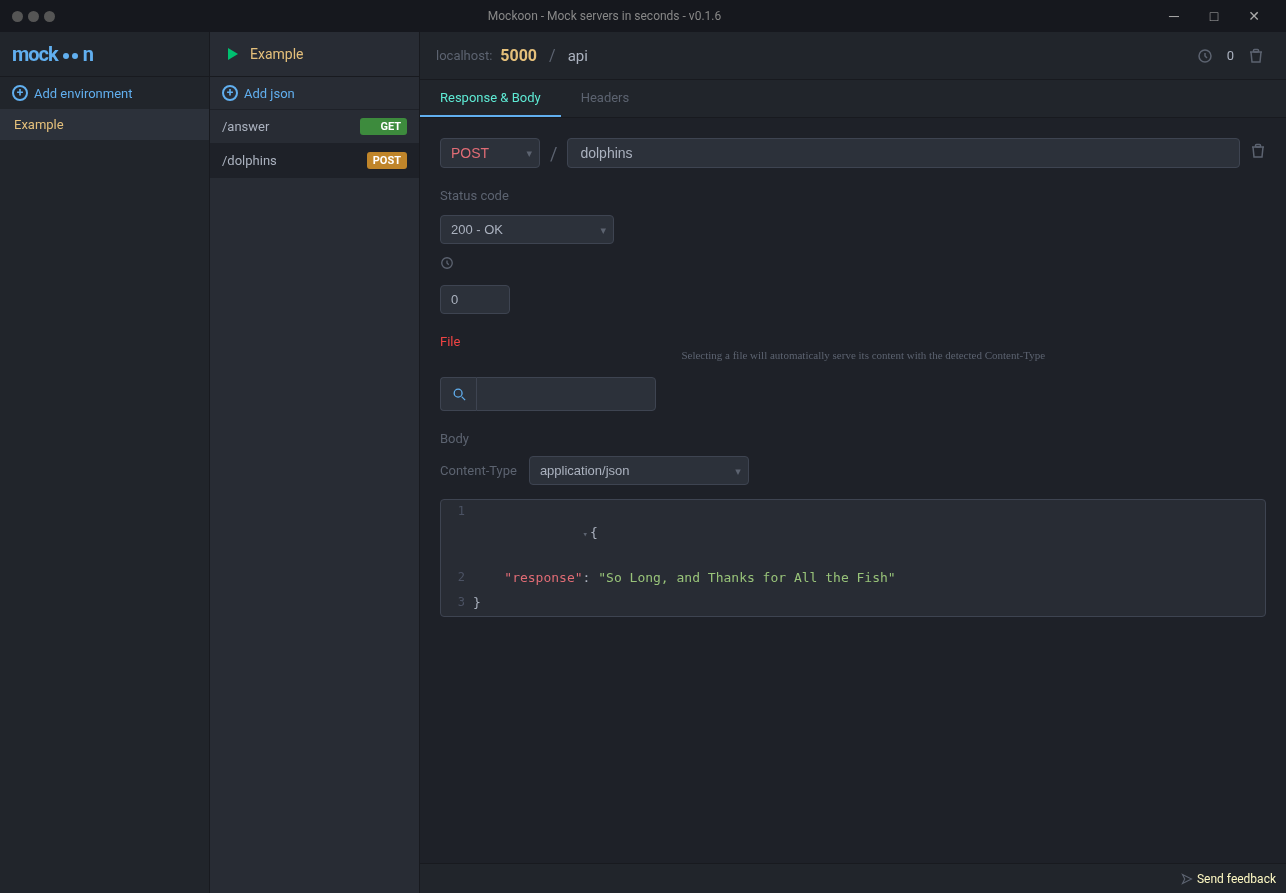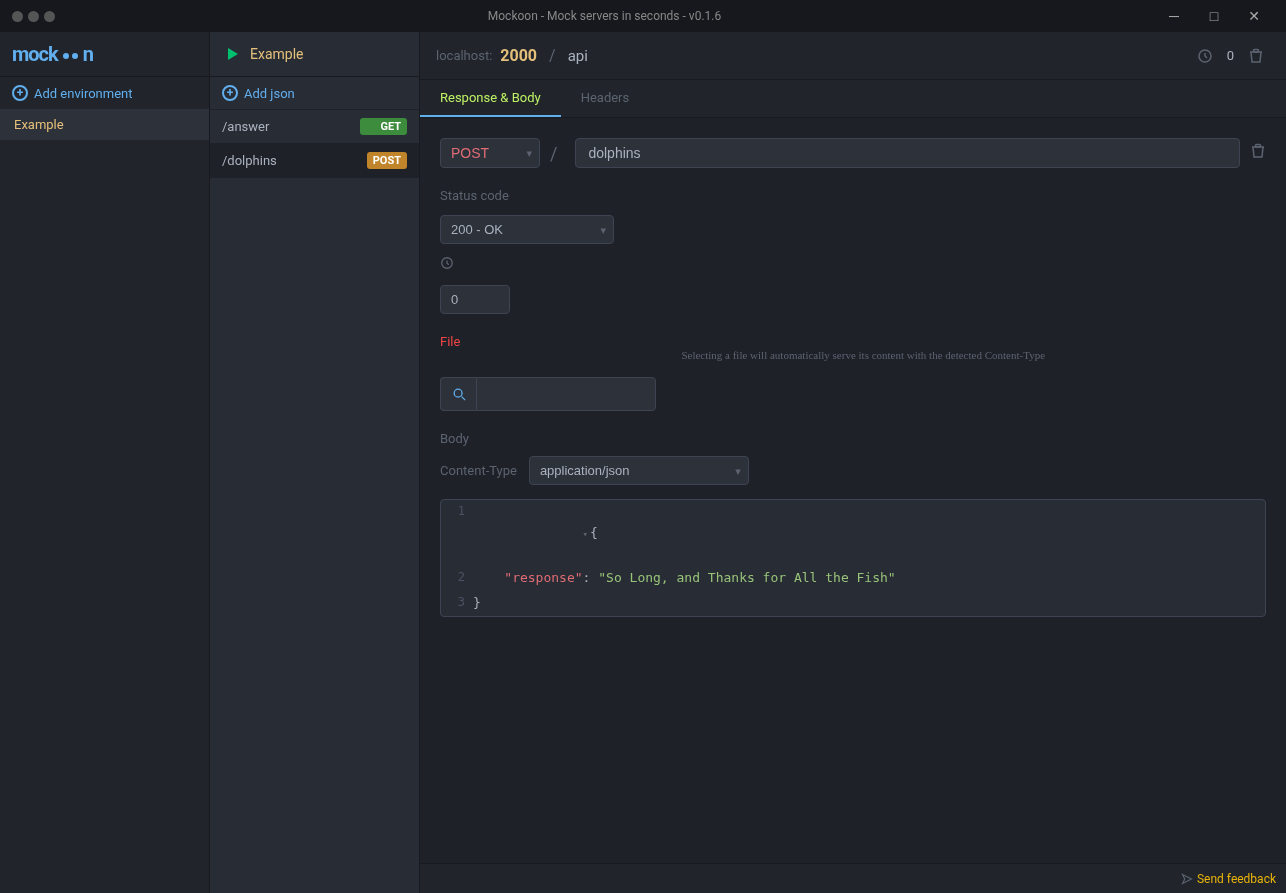--- a/index.html
+++ b/index.html
@@ -250,21 +250,21 @@
       flex-shrink: 0;
     }
     .tab {
       padding: 10px 20px;
       cursor: pointer;
       color: #5c6370;
       font-size: 13px;
       border-bottom: 2px solid transparent;
     }
     .tab.active {
-      color: #bef264;
+      color: #5eead4;
       border-bottom: 2px solid #61afef;
     }
 
     
     .route-editor {
       flex: 1;
       overflow-y: auto;
       padding: 20px;
     }
 
@@ -306,21 +306,20 @@
     }
     .url-input {
       background: #2c313a;
       border: 1px solid #3e4451;
       color: #abb2bf;
       padding: 6px 12px;
       border-radius: 4px;
       font-size: 14px;
       width: 200px;
       flex: 1;
-      margin-left: 8px;
     }
     .delete-route-btn {
       color: #5c6370;
       cursor: pointer;
       font-size: 16px;
       margin-left: auto;
     }
 
     .form-row {
       display: flex;
@@ -516,21 +515,21 @@
       height: 30px;
       background: #21252b;
       border-top: 1px solid #181a1f;
       display: flex;
       align-items: center;
       justify-content: flex-end;
       padding: 0 10px;
       flex-shrink: 0;
     }
     .send-feedback-btn {
-      color: #eab308;
+      color: #fef9c3;
       font-size: 12px;
       cursor: pointer;
       display: flex;
       align-items: center;
       gap: 4px;
     }
 
     
     ::-webkit-scrollbar { width: 6px; height: 6px; }
     ::-webkit-scrollbar-track { background: #1e2128; }
@@ -611,21 +610,21 @@
     <div class="route-item active">
       <span class="route-path">/dolphins</span>
       <span class="method-badge method-post">POST</span>
     </div>
   </div>
 
   <div class="main-content">
 
     <div class="top-bar">
       <span class="host-label">localhost:</span>
-      <span class="port-value">2000</span>
+      <span class="port-value">5000</span>
       <span class="slash">/</span>
       <span class="prefix-value">api</span>
       <div class="spacer"></div>
       <div class="top-bar-icon" title="Request history">
         <svg width="16" height="16" viewBox="0 0 16 16" fill="none" stroke="#5c6370" stroke-width="1.5">
           <circle cx="8" cy="8" r="6"></circle>
           <polyline points="8,5 8,8 10,10"></polyline>
         </svg>
       </div>
       <span class="request-count">0</span>

